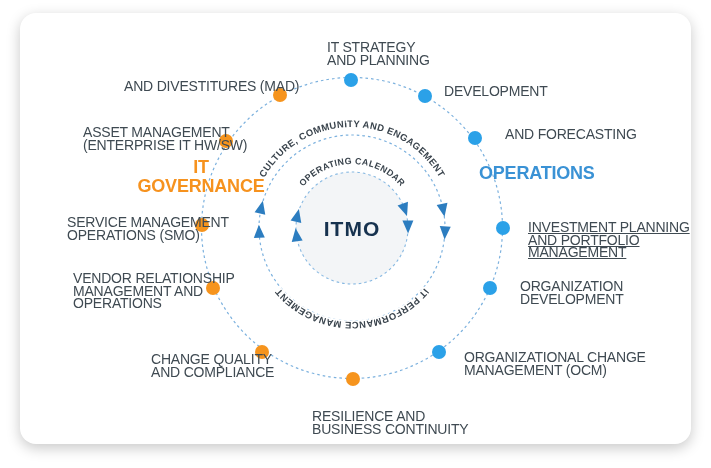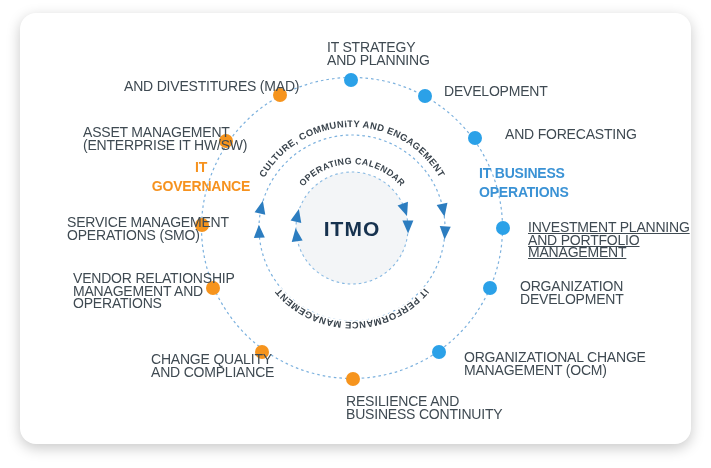--- a/index.html
+++ b/index.html
@@ -13,21 +13,21 @@
     box-shadow:0 4px 14px rgba(0,0,0,.22);
   }
   .stage{position:absolute;inset:0;}
   svg{position:absolute;inset:0;}
   .nlabel{
     position:absolute;font-size:14px;line-height:12.5px;color:#3f4a52;
     letter-spacing:-0.2px;white-space:nowrap;
   }
   .nlabel span{display:block;}
   .heading{
-    position:absolute;font-size:14px;line-height:19px;font-weight:bold;
+    position:absolute;font-size:18px;line-height:19px;font-weight:bold;
     letter-spacing:-0.2px;white-space:nowrap;
   }
   .heading span{display:block;}
   .heading.gov{left:131px;top:158px;width:140px;text-align:center;color:#f6921e;}
   .heading.biz{left:479px;top:164px;text-align:left;color:#3a92d5;}
   .curved{
     font-size:9.5px;font-weight:bold;fill:#3a444d;letter-spacing:0.3px;
     paint-order:stroke;stroke:#ffffff;stroke-width:3px;
   }
   .curved-inner{font-size:9px;}
@@ -110,21 +110,21 @@
         <span>MANAGEMENT</span>
       </div>
       <div class="nlabel" style="left: 520px; top: 280px;">
         <span>ORGANIZATION</span>
         <span>DEVELOPMENT</span>
       </div>
       <div class="nlabel" style="left: 464px; top: 351px;">
         <span>ORGANIZATIONAL CHANGE</span>
         <span>MANAGEMENT (OCM)</span>
       </div>
-      <div class="nlabel" style="left: 312px; top: 395px; margin-left: 34px;">
+      <div class="nlabel" style="left: 312px; top: 410px;">
         <span>RESILIENCE AND</span>
         <span>BUSINESS CONTINUITY</span>
       </div>
       <div class="nlabel" style="left: 151px; top: 353px;">
         <span>CHANGE QUALITY</span>
         <span>AND COMPLIANCE</span>
       </div>
       <div class="nlabel" style="left: 73px; top: 272px;">
         <span>VENDOR RELATIONSHIP</span>
         <span>MANAGEMENT AND</span>
@@ -141,17 +141,16 @@
       <div class="nlabel" style="left: 124px; top: 80px;">
         <span>AND DIVESTITURES (MAD)</span>
       </div>
     </div>
 
   <div class="heading gov">
     <span>IT</span>
     <span>GOVERNANCE</span>
   </div>
   <div class="heading biz">
-    <span>IT BUSINESS</span>
     <span>OPERATIONS</span>
   </div>
 
 </div>
 
 </body></html>

